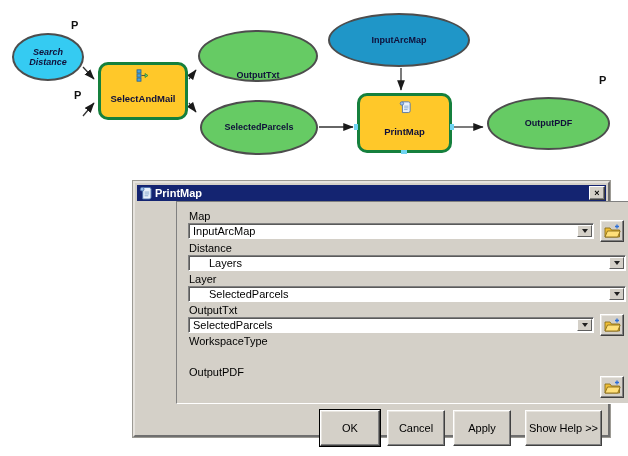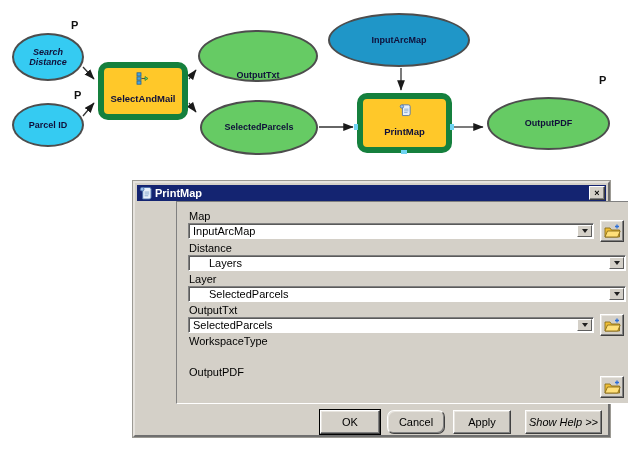--- a/index.html
+++ b/index.html
@@ -8,21 +8,21 @@
   .stage { position:relative; width:628px; height:456px; background:#fff; overflow:hidden; }
 
   
   .connectors { position:absolute; left:0; top:0; width:628px; height:180px; }
   .node { position:absolute; display:flex; align-items:center; justify-content:center;
           text-align:center; font-weight:bold; color:#10103a; }
   .ellipse { border-radius:50%; border:2px solid #4d4d4d; font-size:9px; }
   .cyan  { background:#35cbf2; }
   .blue  { background:#1f96c8; }
   .green { background:#66cb64; }
-  .tool  { background:#ffc829; border:6px solid #15803d; border-radius:10px;
+  .tool  { background:#ffc829; border:3px solid #15803d; border-radius:10px;
            flex-direction:column; justify-content:flex-start; padding-top:4px; font-size:9.5px; }
   .tool .tlabel { flex:1; display:flex; align-items:center; }
   .node .nlabel { line-height:1.15; padding:0 4px; }
   .pbadge { position:absolute; font-weight:bold; font-size:11px; color:#111; }
   .handle { position:absolute; background:#6fd4f2; }
 
   
   .dialog { position:absolute; left:133px; top:181px; width:477px; height:256px;
             background:#d4d0c8; border:2px solid; border-color:#e6e3de #6f6f6f #6f6f6f #e6e3de;
             box-shadow:0 0 0 1px #9c9a94; }
@@ -59,21 +59,21 @@
           border:1px solid; border-color:#fff #404040 #404040 #fff;
           box-shadow:inset -1px -1px 0 #808080;
           display:flex; align-items:center; justify-content:center; }
   .sbtn.up { top:0; } .sbtn.down { bottom:0; }
   .strack { position:absolute; left:0; top:14px; bottom:14px; width:14px;
             background-color:#cfccc2;
             background-image:linear-gradient(45deg,#ffffff 25%,transparent 25%,transparent 75%,#ffffff 75%),
                              linear-gradient(45deg,#ffffff 25%,transparent 25%,transparent 75%,#ffffff 75%);
             background-size:2px 2px; background-position:0 0,1px 1px; }
   .btnrow { position:absolute; left:0; top:227px; width:477px; height:18px; }
-  .wbtn { position:absolute; height:24px; background:#d4d0c8;
+  .wbtn { position:absolute; height:36px; background:#d4d0c8;
           border:1px solid; border-color:#fff #404040 #404040 #fff;
           box-shadow:inset -1px -1px 0 #808080, inset 1px 1px 0 #e8e5df;
           font-size:11px; color:#000; text-align:center; line-height:16px;
           font-family:"Liberation Sans", sans-serif; }
   .wbtn.default { box-shadow:0 0 0 1px #000, inset -1px -1px 0 #808080, inset 1px 1px 0 #e8e5df; }
 </style>
 </head>
 <body>
 
 <div class="stage">
@@ -91,23 +91,20 @@
     <line x1="319" y1="127" x2="353" y2="127" stroke="#333" stroke-width="1.3" marker-end="url(#ah)"></line>
     <line x1="401" y1="68" x2="401" y2="90" stroke="#333" stroke-width="1.3" marker-end="url(#ah)"></line>
     <line x1="453" y1="127" x2="483" y2="127" stroke="#333" stroke-width="1.3" marker-end="url(#ah)"></line>
   </svg>
 
   <div class="node ellipse cyan" style="left:12px;top:33px;width:72px;height:48px;font-style:italic;">
     <span class="nlabel">Search Distance</span>
   </div>
   <span class="pbadge" style="left:71px;top:19px;">P</span>
 
-  <div class="node ellipse cyan" style="left:12px;top:103px;width:72px;height:44px;">
-    <span class="nlabel">Parcel ID</span>
-  </div>
   <span class="pbadge" style="left:74px;top:89px;">P</span>
 
   <div class="node tool" style="left:98px;top:62px;width:90px;height:58px;">
     <svg width="15" height="13" viewBox="0 0 15 13">
       <rect x="1" y="0.8" width="4" height="3.2" fill="#4aa3e0" stroke="#26628f" stroke-width="0.8"></rect>
       <rect x="1" y="4.9" width="4" height="3.2" fill="#4aa3e0" stroke="#26628f" stroke-width="0.8"></rect>
       <rect x="1" y="9" width="4" height="3.2" fill="#4aa3e0" stroke="#26628f" stroke-width="0.8"></rect>
       <path d="M5.5 6.5 H9" stroke="#444" stroke-width="0.9"></path>
       <path d="M9 4.5 L12 6.5 L9 8.5 Z" fill="#6cc964" stroke="#2e7d32" stroke-width="0.7"></path>
     </svg>
@@ -224,18 +221,18 @@
         <div class="sbtn down">
           <svg width="7" height="5" viewBox="0 0 7 5">
               <path d="M0 0 H7 L3.5 5 Z" fill="#404040"></path>
             </svg>
         </div>
       </div>
     </div>
 
     <div class="btnrow">
       <button class="wbtn default" style="left:185px;width:60px;">OK</button>
-      <button class="wbtn" style="left:252px;width:58px;border-radius:7px;">Cancel</button>
+      <button class="wbtn" style="left:252px;width:58px;">Cancel</button>
       <button class="wbtn" style="left:318px;width:58px;">Apply</button>
-      <button class="wbtn" style="left:390px;width:77px;font-style:italic;">Show Help &gt;&gt;</button>
+      <button class="wbtn" style="left:390px;width:77px;">Show Help &gt;&gt;</button>
     </div>
   </div>
 </div>
 
 </body></html>

